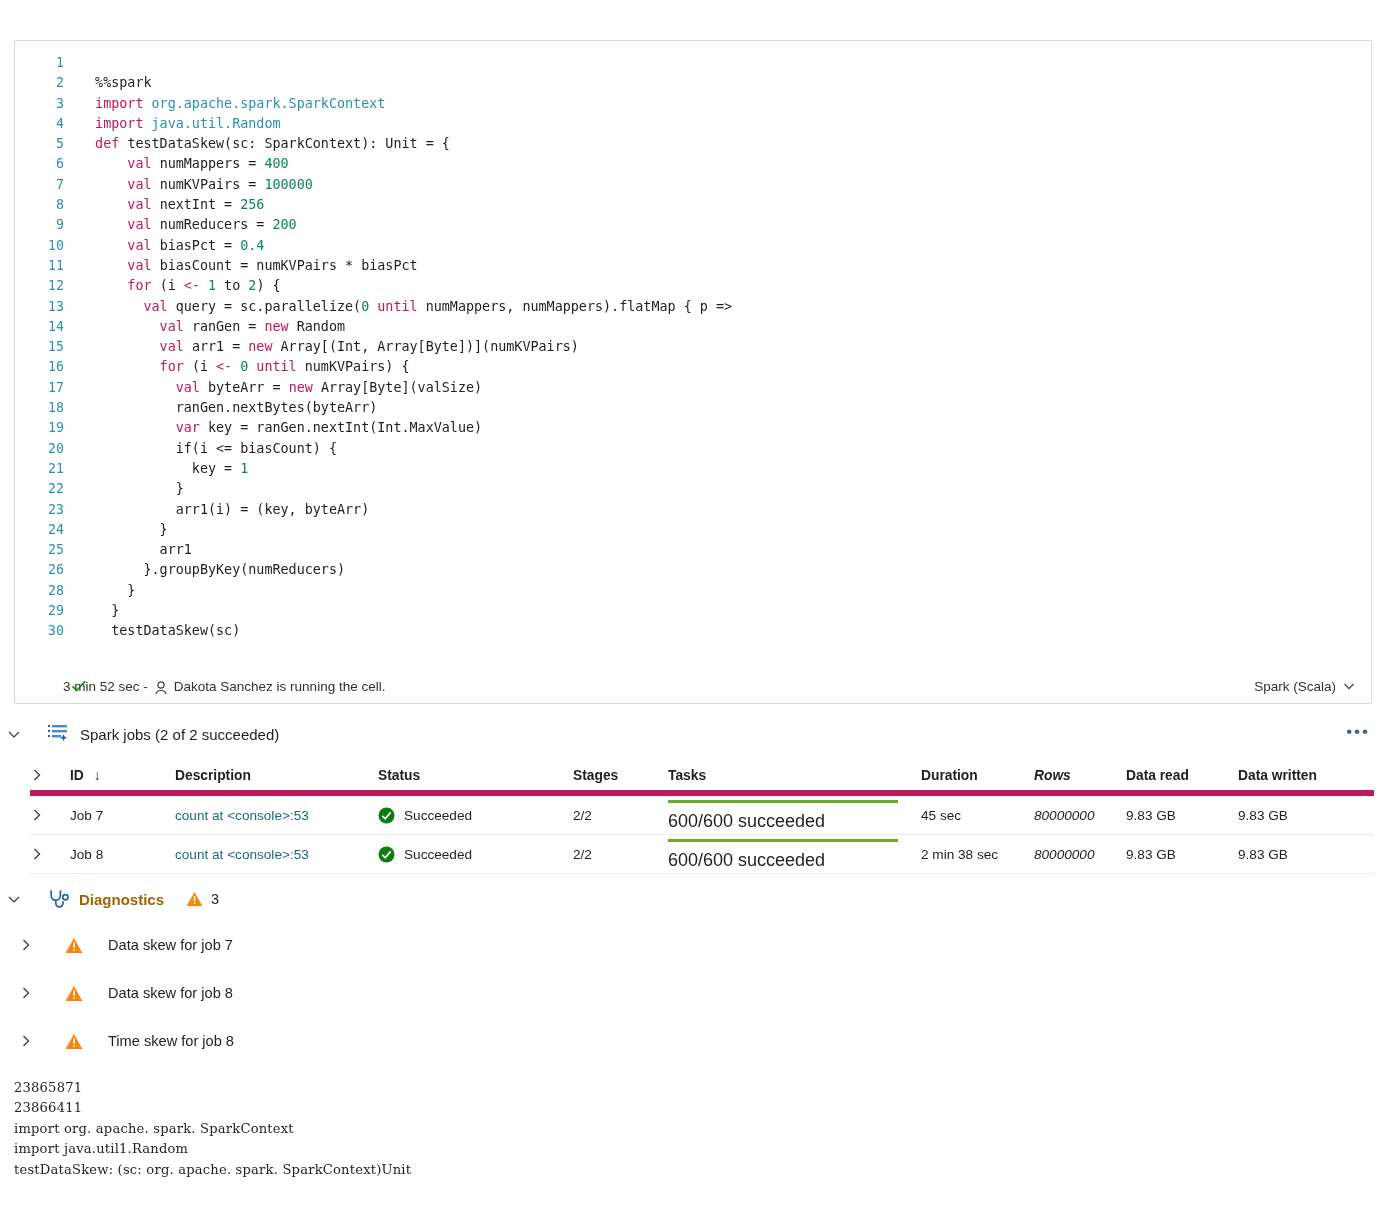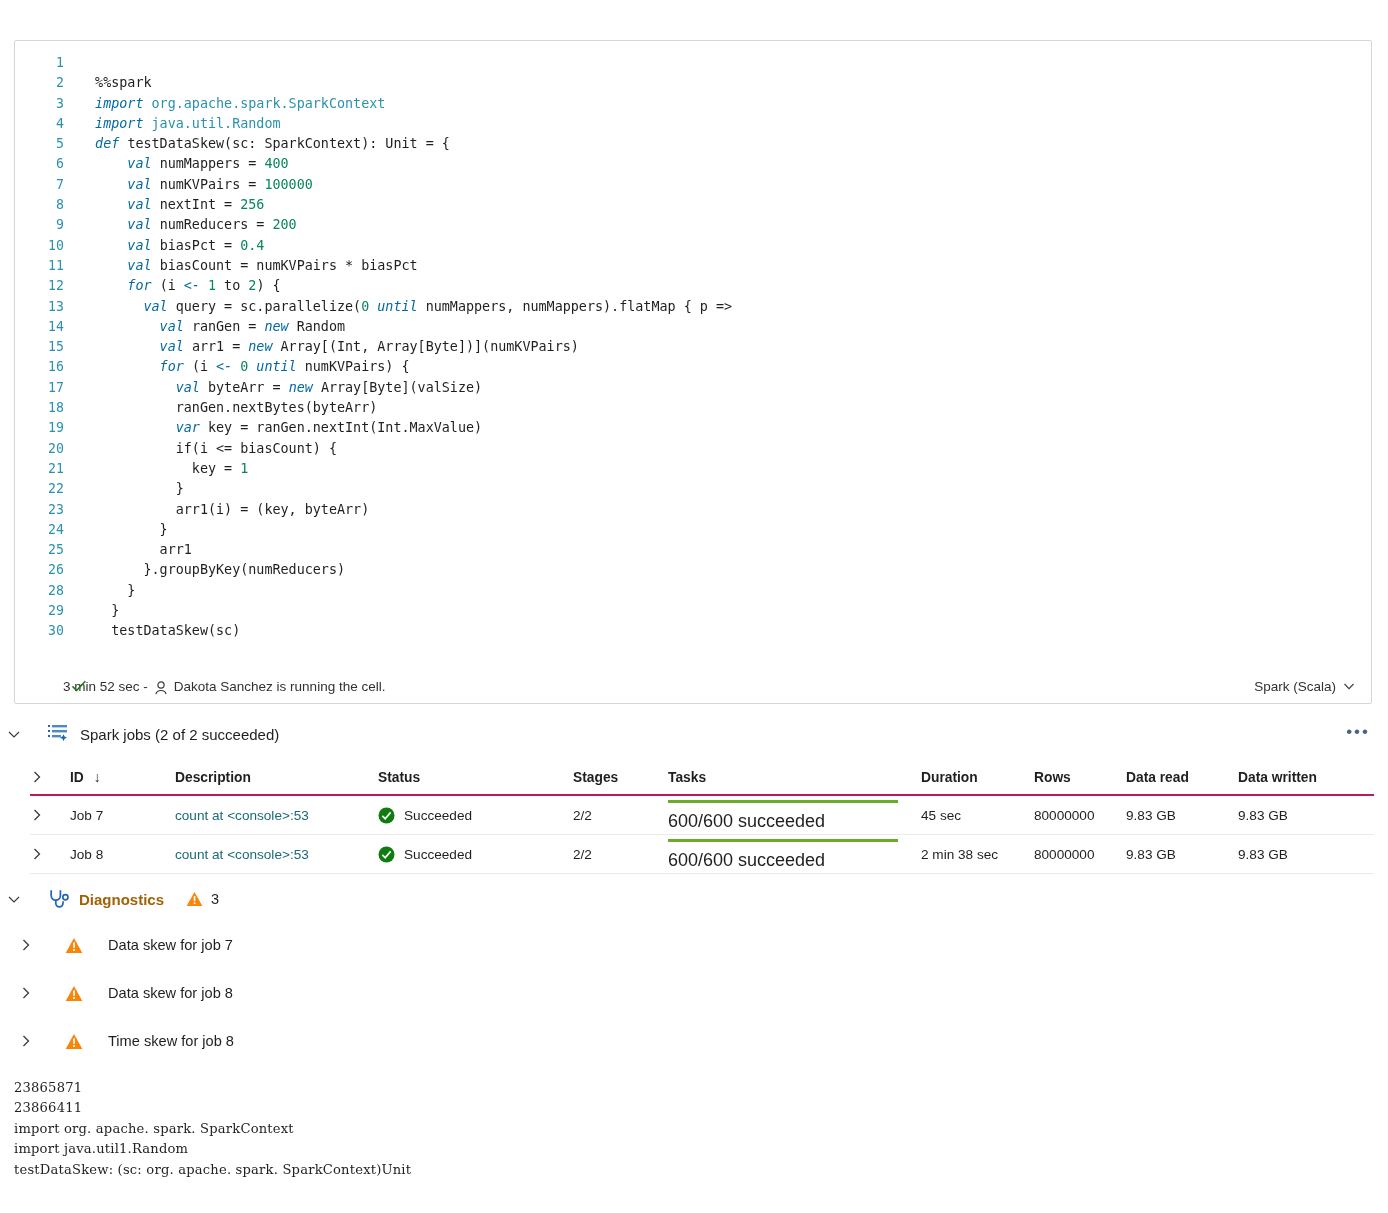--- a/index.html
+++ b/index.html
@@ -52,21 +52,21 @@
     padding-right: 15px;
     box-sizing: border-box;
     flex: none;
     font-family: "DejaVu Sans Mono", monospace;
     font-size: 13.2px;
     user-select: none;
   }
   .code-text { white-space: pre; }
 
   
-  .t-kw   { color: #0369a1; font-style: italic; }
+  .t-kw   { color: #be185d; }
   .t-ns   { color: #2b91af; }
   .t-num  { color: #098658; }
   .t-plain{ color: #1f1f1f; text-align: center; }
   .t-mag  { color: #1f1f1f; }
 
   
   .cell-status {
     position: absolute;
     left: 0;
     right: 0;
@@ -144,32 +144,32 @@
   .jt-row {
     display: flex;
     align-items: center;
     min-height: 39px;
     border-bottom: 1px solid #edebe9;
     box-sizing: border-box;
   }
   .jt-head {
     font-weight: bold;
     color: #201f1e;
-    border-bottom: 2px solid #be185d;
+    border-bottom: 6px solid #be185d;
     min-height: 36px;
     font-size: 13.8px;
   }
   .c-exp    { width: 40px; display:flex; align-items:center; justify-content:flex-start; }
   .c-id     { width: 105px; }
   .c-desc   { width: 203px; }
   .c-status { width: 195px; display: flex; align-items: center; }
   .c-stages { width: 95px; }
   .c-tasks  { width: 253px; }
   .c-dur    { width: 113px; }
-  .c-rows   { width: 92px; }
+  .c-rows   { width: 92px; font-style: italic; }
   .c-read   { width: 112px; }
   .c-write  { width: 130px; }
   .desc-link { color: #1b6b76; }
   .succ-icon { width: 17px; height: 17px; margin-right: 9px; flex: none; }
   .tasks-cell { padding-top: 1px; }
   .bar-track {
     width: 230px;
     height: 3px;
     background: #6cab28;
     margin-bottom: 8px;

